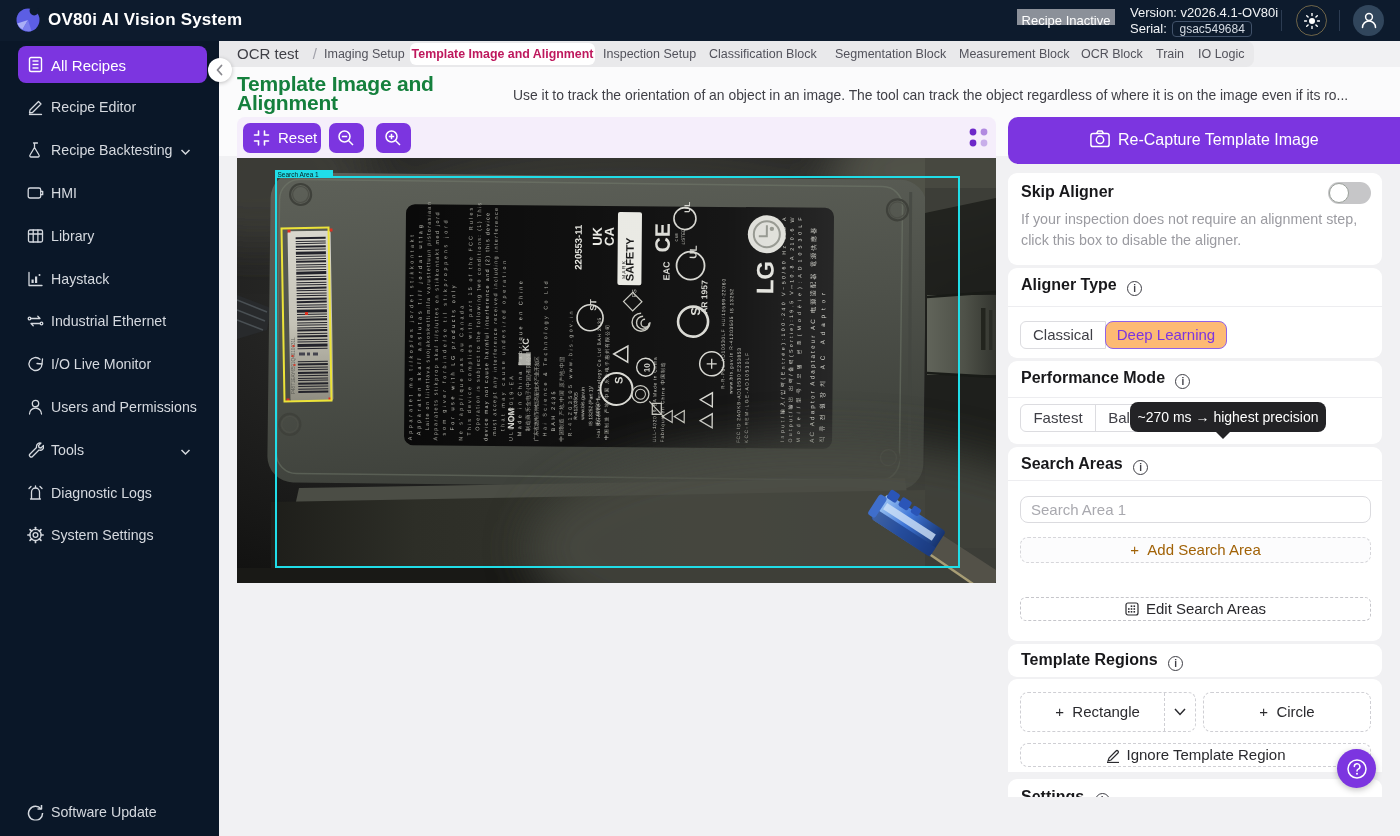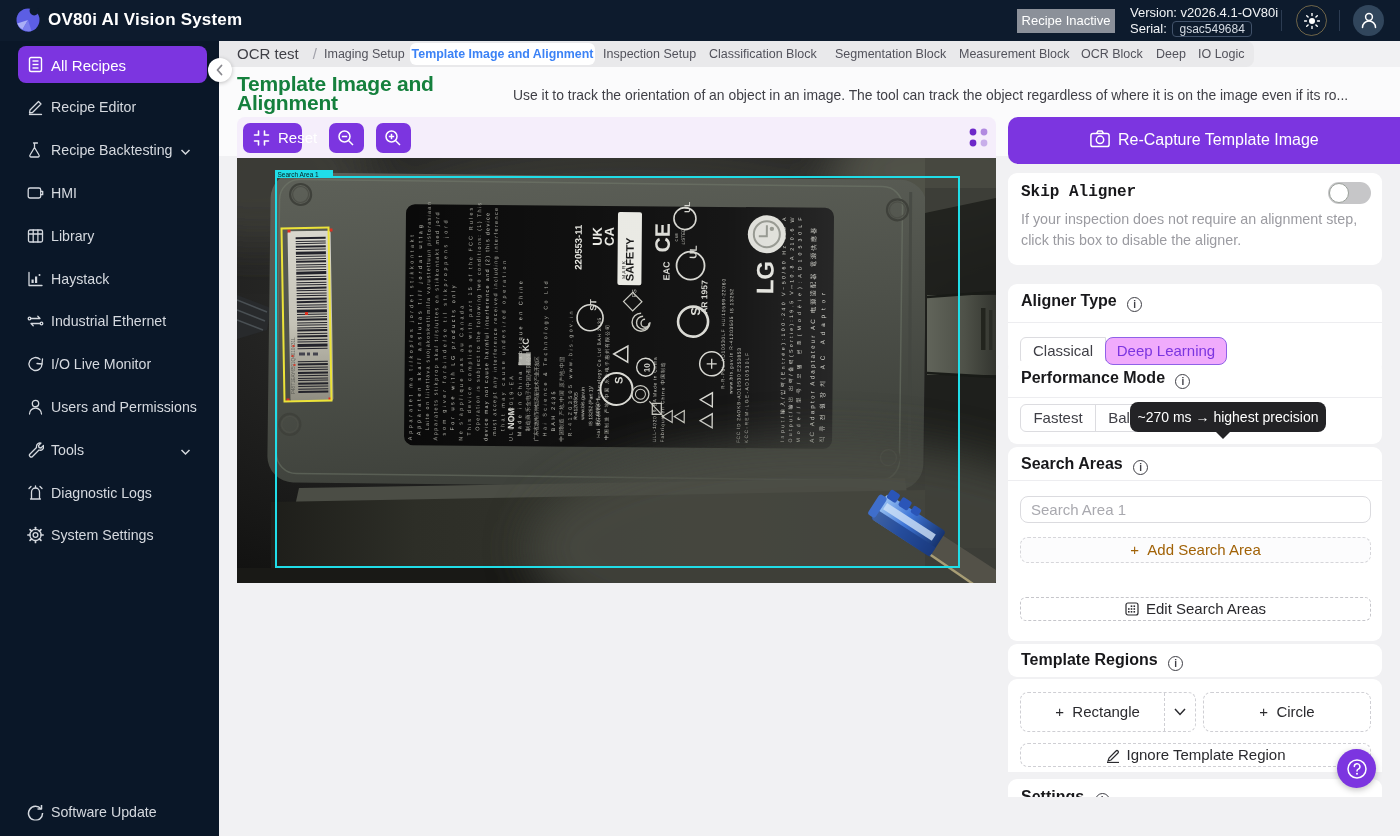--- a/index.html
+++ b/index.html
@@ -3,21 +3,21 @@
 <meta charset="utf-8">
 <style>
 * { margin:0; padding:0; box-sizing:border-box; }
 html,body { width:1400px; height:836px; overflow:hidden; font-family:"Liberation Sans", sans-serif; }
 body { position:relative; background:#f1f1f3; }
 .abs { position:absolute; }
 
 
 #topbar { position:absolute; left:0; top:0; width:1400px; height:41px; background:#0d1b2d; z-index:30; }
 #topbar .title { position:absolute; left:48px; top:10px; color:#fff; font-size:17px; font-weight:bold; letter-spacing:.2px; }
-#badge { position:absolute; left:1017px; top:9px; width:98px; height:24px; background:#8b9099; border-radius:0; color:#fff; font-size:13px; text-align:center; line-height:24px; }
+#badge { position:absolute; left:1017px; top:9px; width:98px; height:16px; background:#8b9099; border-radius:0; color:#fff; font-size:13px; text-align:center; line-height:24px; }
 #vertxt { position:absolute; left:1130px; top:5px; color:#f2f4f6; font-size:13px; line-height:16px; }
 #serialbox { display:inline-block; border:1px solid #41526a; border-radius:4px; padding:0 6px; height:16px; line-height:15px; font-size:12px; color:#d4dae2; margin-left:2px; }
 .tsep { position:absolute; top:10px; width:1px; height:21px; background:#2c3c52; }
 #sunbtn { position:absolute; left:1296px; top:5px; width:31px; height:31px; border-radius:50%; border:1px solid rgba(190,160,95,.55); }
 #avatar { position:absolute; left:1353px; top:5px; width:31px; height:31px; border-radius:50%; background:#31465c; }
 
 
 #sidebar { position:absolute; left:0; top:41px; width:219px; height:795px; background:#0a1728; z-index:25; }
 .mitem { position:absolute; left:0; width:219px; height:36px; color:#d5d9df; font-size:14.2px; }
 .mitem .ic { position:absolute; left:27px; top:50%; transform:translateY(-50%); width:17px; height:17px; }
@@ -27,60 +27,60 @@
 #allrec .ic { position:absolute; left:9px; top:10px; width:17px; height:17px; }
 #allrec .lb { position:absolute; left:33px; top:50%; transform:translateY(-50%); }
 #collapse { position:absolute; left:208px; top:58px; width:24px; height:24px; background:#fff; border-radius:50%; box-shadow:0 1px 4px rgba(0,0,0,.25); z-index:40; }
 
 
 #main { position:absolute; left:219px; top:41px; width:1181px; height:795px; background:#f1f1f3; }
 #tabbar { position:absolute; left:0; top:0; width:1035px; height:26px; background:#e9e9eb; border-radius:0 8px 8px 0; }
 #crumb { position:absolute; left:18px; top:4px; font-size:15px; color:#3f3f46; }
 #crumb .sl { color:#a1a1aa; margin-left:10px; }
 .tab { position:absolute; top:0; height:26px; line-height:26px; font-size:12.5px; color:#52525b; white-space:nowrap; }
-#tabactive { position:absolute; left:191px; top:2px; width:185px; height:22px; background:#fff; border-radius:6px; color:#3b82f6; font-weight:bold; font-size:12.4px; text-align:center; line-height:22px; }
+#tabactive { position:absolute; left:191px; top:2px; width:185px; height:22px; background:#fff; border-radius:6px; color:#be185d; font-weight:bold; font-size:12.4px; text-align:center; line-height:22px; }
 #headband { position:absolute; left:0; top:26px; width:1181px; height:89px; background:#fbfbfc; }
 #h1 { position:absolute; left:18px; top:33px; font-size:21px; line-height:19px; font-weight:bold; color:#15803d; letter-spacing:-.2px; }
 #desc { position:absolute; left:294px; top:46px; font-size:13.9px; color:#3f3f46; white-space:nowrap; }
 
 
 #toolbar { position:absolute; left:18px; top:76px; width:759px; height:41px; background:#f5eefb; border-radius:8px 8px 0 0; }
 .pbtn { position:absolute; top:6px; height:30px; background:#7c35e0; border-radius:7px; color:#fff; font-size:15px; }
-#resetbtn { left:6px; width:59px;text-align:center; }
+#resetbtn { left:6px; width:78px;text-align:center; }
 #resetbtn span { position:absolute; left:35px; top:6px; }
 #zoomout { left:92px; width:35px; }
 #zoomin { left:139px; width:35px; }
 .pbtn svg { position:absolute; top:50%; transform:translateY(-50%); }
 #dots4 { position:absolute; left:731px; top:10px; width:21px; height:21px; }
 
 
 #photo { position:absolute; left:18px; top:117px; width:759px; height:425px; }
 
 
 #panel { position:absolute; left:789px; top:0; width:374px; }
 #recap { position:absolute; left:0; top:76px; width:428px; height:47px; background:#7c35e0; border-radius:10px; color:#fff; font-size:16px; }
 #recap span { position:absolute; left:110px; top:14px; }
 #recap svg { position:absolute; left:82px; top:13px; }
 .card { position:absolute; left:0; width:374px; background:#fff; border-radius:9px; }
 .chead { position:absolute; left:13px; top:8px; font-size:16px; font-weight:bold; color:#18181b; white-space:nowrap; }
 .info { display:inline-block; width:15px; height:15px; border:1.2px solid #3f3f46; border-radius:50%; font-size:10px; font-weight:bold; text-align:center; line-height:14px; vertical-align:-2px; margin-left:6px; color:#3f3f46; }
 .cdiv { position:absolute; left:0; width:374px; height:1px; background:#ededf0; }
 #cardA { top:132px; height:92px; }
-#skiplbl { position:absolute; left:13px; top:10px; font-size:16px; font-weight:bold; color:#18181b;font-family:Liberation Mono, monospace; }
+#skiplbl { position:absolute; left:13px; top:10px; font-size:16px; font-weight:bold; color:#18181b; }
 #toggle { position:absolute; left:320px; top:9px; width:43px; height:22px; background:#c6c6c8; border-radius:11px; }
 #toggle .knob { position:absolute; left:1px; top:1px; width:20px; height:20px; background:#fff; border:1px solid #9aa09a; border-radius:50%; }
 #skiptxt { position:absolute; left:13px; top:36px; width:356px; font-size:14.3px; line-height:21px; color:#9b9ba1; }
-#cardB { top:227px; height:90px;margin-top:16px; }
+#cardB { top:227px; height:90px; }
 #cardC { top:320px; height:83px; }
 #cardD { top:406px; height:194px; }
 #cardE { top:603px; height:33px; }
 #cardF { top:638px; height:93px; border-radius:9px 9px 0 0; }
 #cardG { top:738px; height:18px; overflow:hidden; border-radius:9px 9px 0 0; }
 .segbtn { position:absolute; top:0; height:28px; background:#fff; border:1px solid #dcdce0; font-size:15px; color:#3f3f46; text-align:center; line-height:26px; }
-.segsel { border:1.5px solid #9061e8; border-radius:8px; color:#7c35e0; background:#f0abfc; z-index:2; }
+.segsel { border:1.5px solid #9061e8; border-radius:8px; color:#7c35e0; background:#fdba74; z-index:2; }
 #tooltip { position:absolute; left:122px; top:319px; width:196px; height:30px; background:#232326; border-radius:8px; color:#fff; font-size:14px; text-align:center; line-height:30px; z-index:10;margin-top:42px; }
 #tooltip:after { content:""; position:absolute; left:86px; top:30px; border:7px solid transparent; border-top-color:#232326; border-bottom-width:0; }
 #sainput { position:absolute; left:12px; top:49px; width:351px; height:27px; border:1px solid #dbdbdf; border-radius:8px; font-size:15px; color:#a9a9af; line-height:25px; padding-left:10px; background:#fff; }
 #saadd { position:absolute; left:12px; top:90px; width:351px; height:26px; border:1px dashed #d6d6da; border-radius:8px; font-size:15px; color:#a16207; text-align:center; line-height:24px; background:#fcfcfd; }
 #saedit { position:absolute; left:12px; top:150px; width:351px; height:24px; border:1px dashed #c6c6cb; border-radius:6px; font-size:15px; color:#2a2a2e; text-align:center; line-height:22px; background:#fff; }
 .dashbtn { position:absolute; border:1px dashed #cfcfd4; border-radius:8px; background:#fff; font-size:15px; color:#2a2a2e; text-align:center; }
 #helpbtn { position:absolute; left:1337px; top:749px; width:39px; height:39px; border-radius:50%; background:#7c35e0; z-index:50; box-shadow:0 2px 6px rgba(0,0,0,.25); }
 </style>
 </head>
 <body>
@@ -245,21 +245,21 @@
 <div id="main">
   <div id="tabbar">
     <div id="crumb">OCR test <span class="sl">/</span></div>
     <div class="tab" style="left:105px">Imaging Setup</div>
     <div id="tabactive">Template Image and Alignment</div>
     <div class="tab" style="left:384px">Inspection Setup</div>
     <div class="tab" style="left:490px">Classification Block</div>
     <div class="tab" style="left:616px">Segmentation Block</div>
     <div class="tab" style="left:740px">Measurement Block</div>
     <div class="tab" style="left:862px">OCR Block</div>
-    <div class="tab" style="left:937px">Deep</div>
+    <div class="tab" style="left:937px">Train</div>
     <div class="tab" style="left:979px">IO Logic</div>
   </div>
   <div id="headband"></div>
   <div id="h1">Template Image and<br>Alignment</div>
   <div id="desc">Use it to track the orientation of an object in an image. The tool can track the object regardless of where it is on the image even if its ro...</div>
 
   <div id="toolbar">
     <div class="pbtn" id="resetbtn">
       <svg width="17" height="17" viewBox="0 0 17 17" fill="none" stroke="#fff" stroke-width="1.6" stroke-linecap="round" style="left:10px">
         <path d="M1.5 5.5 L5.5 5.5 L5.5 1.5"></path>

